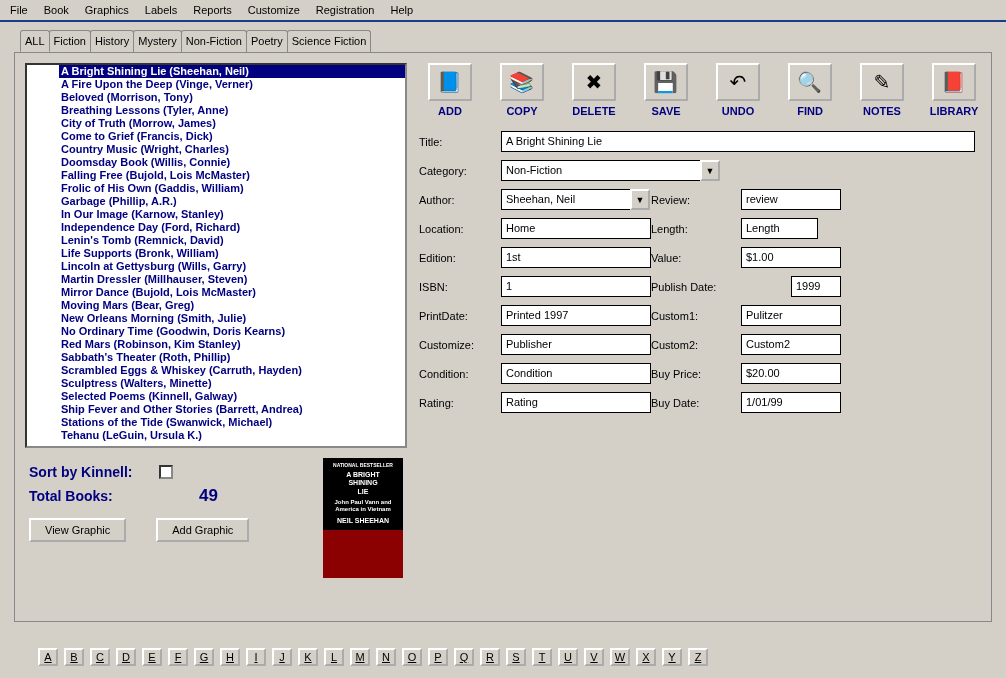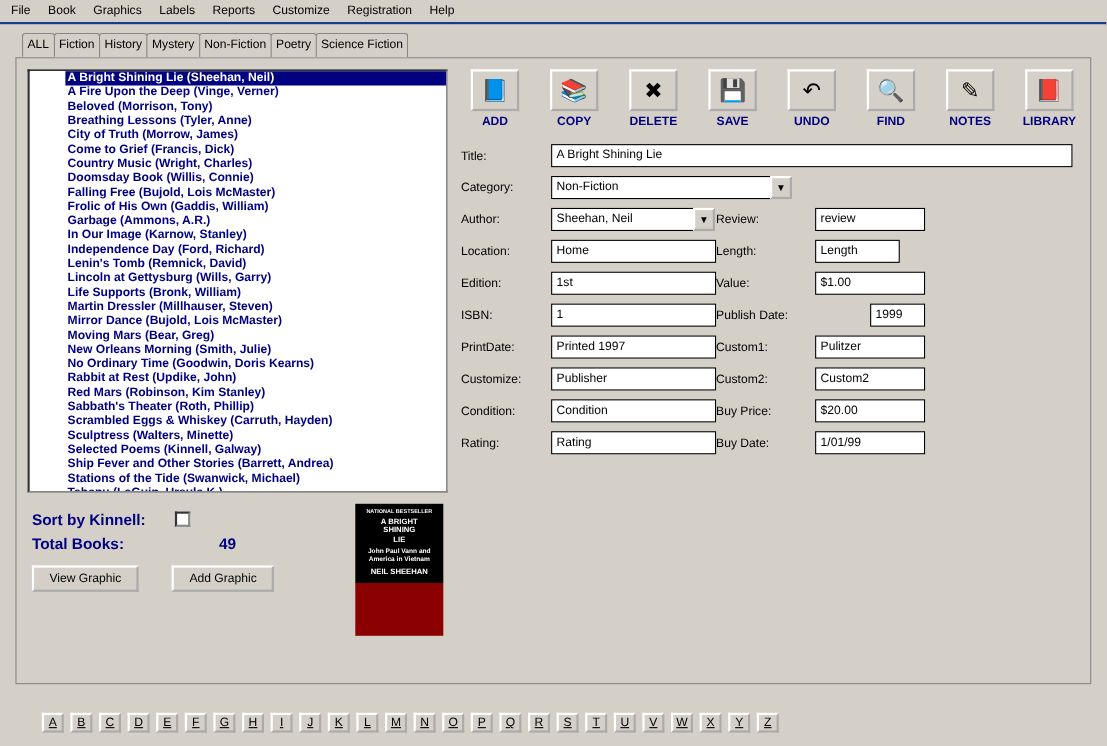--- a/index.html
+++ b/index.html
@@ -66,21 +66,21 @@
   font-size: 11px;
   font-weight: bold;
   color: #000080;
 }
 .listbox div { padding: 0 2px; white-space: nowrap; line-height:13px;margin-left:32px;}
 .listbox .selected { background: #000080; color: #fff; }
 .below-list { display:flex; gap:20px; padding:10px 4px; }
 .meta { flex:1; }
 .meta-row { display:flex; align-items:center; margin:6px 0; }
 .meta-row .lbl { font-size:14px; font-weight:bold; color:#000080; width:130px;}
-.meta-row .val { font-size:14px; font-weight:bold; color:#000080; }
+.meta-row .val { font-size:17px; font-weight:bold; color:#000080; }
 .btnrow { display:flex; gap:30px; margin-top:12px;}
 .btn {
   padding: 4px 14px;
   background: #d4d0c8;
   border: 2px outset #fff;
   font-size: 11px;
   color:#000;
 }
 .cover {
   width: 80px;
@@ -170,32 +170,31 @@
           <div class="selected">A Bright Shining Lie (Sheehan, Neil)</div>
           <div>A Fire Upon the Deep (Vinge, Verner)</div>
           <div>Beloved (Morrison, Tony)</div>
           <div>Breathing Lessons (Tyler, Anne)</div>
           <div>City of Truth (Morrow, James)</div>
           <div>Come to Grief (Francis, Dick)</div>
           <div>Country Music (Wright, Charles)</div>
           <div>Doomsday Book (Willis, Connie)</div>
           <div>Falling Free (Bujold, Lois McMaster)</div>
           <div>Frolic of His Own (Gaddis, William)</div>
-          <div>Garbage (Ammons, A.R.)</div>
+          <div>Garbage (Phillip, A.R.)</div>
           <div>In Our Image (Karnow, Stanley)</div>
           <div>Independence Day (Ford, Richard)</div>
           <div>Lenin's Tomb (Remnick, David)</div>
+          <div>Life Supports (Bronk, William)</div>
           <div>Lincoln at Gettysburg (Wills, Garry)</div>
-          <div>Life Supports (Bronk, William)</div>
           <div>Martin Dressler (Millhauser, Steven)</div>
           <div>Mirror Dance (Bujold, Lois McMaster)</div>
           <div>Moving Mars (Bear, Greg)</div>
           <div>New Orleans Morning (Smith, Julie)</div>
           <div>No Ordinary Time (Goodwin, Doris Kearns)</div>
-          <div>Rabbit at Rest (Updike, John)</div>
           <div>Red Mars (Robinson, Kim Stanley)</div>
           <div>Sabbath's Theater (Roth, Phillip)</div>
           <div>Scrambled Eggs &amp; Whiskey (Carruth, Hayden)</div>
           <div>Sculptress (Walters, Minette)</div>
           <div>Selected Poems (Kinnell, Galway)</div>
           <div>Ship Fever and Other Stories (Barrett, Andrea)</div>
           <div>Stations of the Tide (Swanwick, Michael)</div>
           <div>Tehanu (LeGuin, Ursula K.)</div>
         </div>
       <div class="below-list">

